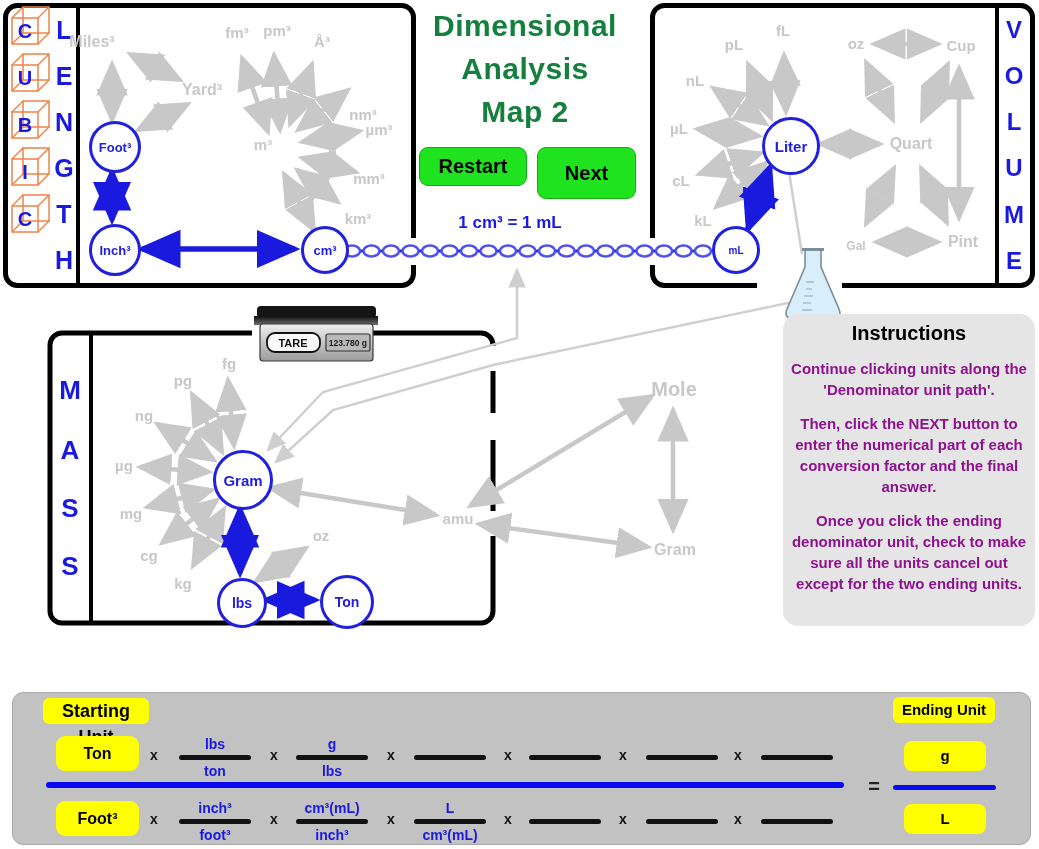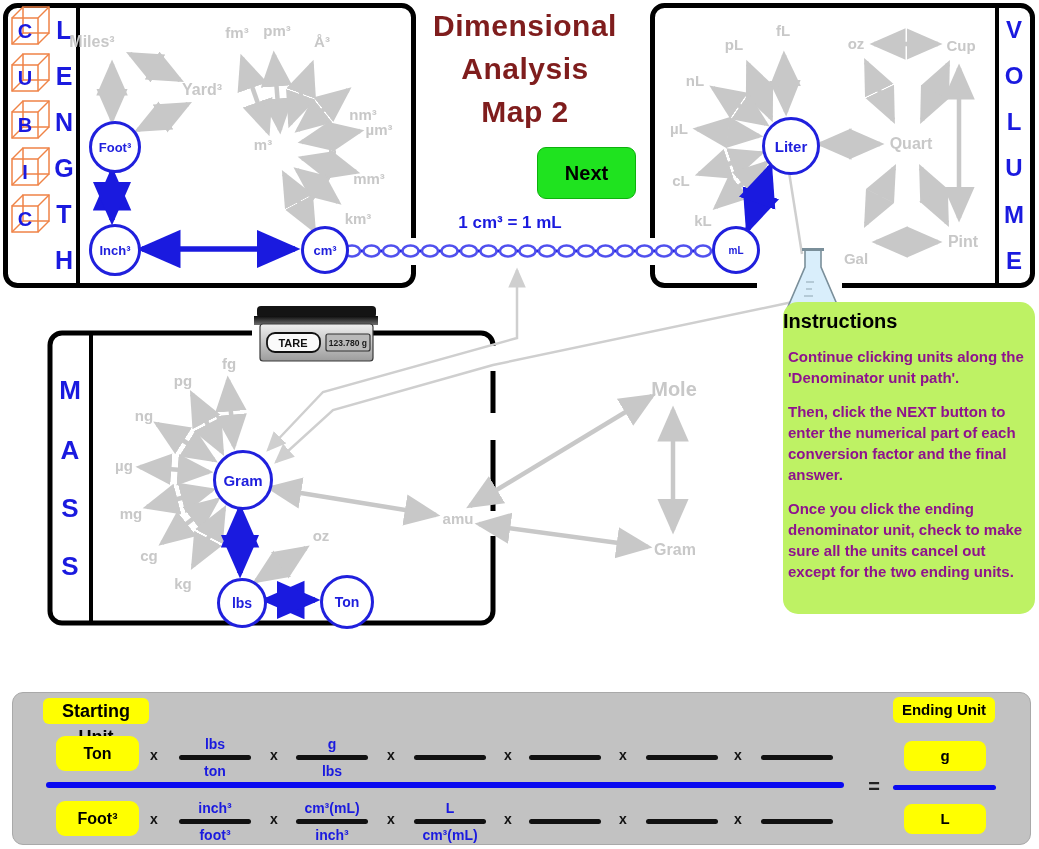--- a/index.html
+++ b/index.html
@@ -6,28 +6,28 @@
   #stage{position:relative;width:1039px;height:849px;background:#fff;
          font-family:"Liberation Sans",sans-serif;overflow:hidden;}
   #lines{position:absolute;left:0;top:0;z-index:1;}
   .gu{position:absolute;z-index:2;transform:translate(-50%,-50%);
       color:#c8c8c8;font-weight:bold;font-size:15px;white-space:nowrap;cursor:pointer;}
   .uc{position:absolute;z-index:3;border:3px solid #2020dd;border-radius:50%;background:#fff;
       display:flex;align-items:center;justify-content:center;color:#2020dd;font-weight:bold;cursor:pointer;}
   .vl{position:absolute;z-index:2;transform:translate(-50%,-50%);color:#1a1adf;font-weight:bold;}
   .cubeletter{position:absolute;z-index:3;transform:translate(-50%,-50%);color:#1a1adf;font-weight:bold;font-size:20px;}
   #title{position:absolute;left:395px;top:4px;width:260px;z-index:2;text-align:center;
-         font-weight:bold;font-size:30px;line-height:43px;color:#7f1d1d;letter-spacing:.5px;}
+         font-weight:bold;font-size:30px;line-height:43px;color:#15803d;letter-spacing:.5px;}
   .greenbtn{position:absolute;z-index:3;background:#1fe31f;border:1px solid #0db10d;border-radius:9px;
          font-weight:bold;font-size:20px;color:#000;display:flex;align-items:center;justify-content:center;
          font-family:"Liberation Sans",sans-serif;cursor:pointer;padding:0;}
   #equiv{position:absolute;left:425px;top:213px;width:170px;text-align:center;z-index:2;
          color:#1a1adf;font-weight:bold;font-size:17px;}
-  #instructions{position:absolute;left:783px;top:302px;width:252px;height:312px;z-index:2;
-         background:#bef264;border-radius:15px;text-align:left;}
+  #instructions{position:absolute;left:783px;top:314px;width:252px;height:312px;z-index:2;
+         background:#e5e5e5;border-radius:15px;text-align:center;}
   #instructions h2{margin:8px 0 0;font-size:20px;color:#000;font-weight:bold;}
   #instructions p{margin:13px 5px 0;font-size:15px;line-height:21px;font-weight:bold;color:#8e128e;}
   #convpanel{position:absolute;left:12px;top:692px;width:1019px;height:153px;z-index:2;
          background:#c2c2c2;border-radius:11px;border:1px solid #a9a9a9;box-sizing:border-box;}
   .ylab{position:absolute;background:#ffff00;border-radius:6px;color:#000;font-weight:bold;
         text-align:center;z-index:3;}
   #banner{position:absolute;left:158px;top:4px;width:662px;height:29px;background:#0a0af0;border-radius:9px;
         color:#fff;font-weight:bold;font-size:17px;line-height:29px;text-align:center;
         letter-spacing:8px;word-spacing:14px;z-index:3;}
   .fracbar{position:absolute;height:5px;width:72px;background:#111;border-radius:3px;z-index:3;}
@@ -226,20 +226,21 @@
           <line x1="38" y1="232" x2="49" y2="221"></line>
     </g>
   </g>
 </svg>
 
 <div id="title">
   <div>Dimensional</div>
   <div>Analysis</div>
   <div>Map 2</div>
 </div>
+<button class="greenbtn" style="left:419px;top:147px;width:108px;height:39px;">Restart</button>
 <button class="greenbtn" style="left:537px;top:147px;width:99px;height:52px;">Next</button>
 <div id="equiv">1 cm³ = 1 mL</div>
 
 <span class="cubeletter" style="left:25px;top:31px;">C</span>
 <span class="cubeletter" style="left:25px;top:78px;">U</span>
 <span class="cubeletter" style="left:25px;top:125px;">B</span>
 <span class="cubeletter" style="left:25px;top:172px;">I</span>
 <span class="cubeletter" style="left:25px;top:219px;">C</span>
 <span class="vl" style="left:64px;top:30px;font-size:25px;">L</span>
 <span class="vl" style="left:64px;top:76px;font-size:25px;">E</span>
@@ -283,21 +284,21 @@
 
 <span class="gu" style="left:734px;top:44px;">pL</span>
 <span class="gu" style="left:783px;top:30px;">fL</span>
 <span class="gu" style="left:695px;top:80px;">nL</span>
 <span class="gu" style="left:679px;top:128px;">µL</span>
 <span class="gu" style="left:681px;top:180px;">cL</span>
 <span class="gu" style="left:703px;top:220px;">kL</span>
 <span class="gu" style="left:856px;top:43px;">oz</span>
 <span class="gu" style="left:961px;top:45px;">Cup</span>
 <span class="gu" style="left:911px;top:144px;font-size:16px;">Quart</span>
-<span class="gu" style="left:856px;top:258px;font-size:15px;">Gal</span>
+<span class="gu" style="left:856px;top:246px;font-size:12px;">Gal</span>
 <span class="gu" style="left:963px;top:242px;font-size:16px;">Pint</span>
 
 <div class="uc" style="left:762px;top:117px;width:52px;height:52px;font-size:15px;">
       <span>Liter</span>
     </div>
 <div class="uc" style="left:712px;top:226px;width:42px;height:42px;font-size:10px;">
       <span>mL</span>
     </div>
 
 <span class="gu" style="left:229px;top:363px;">fg</span>

